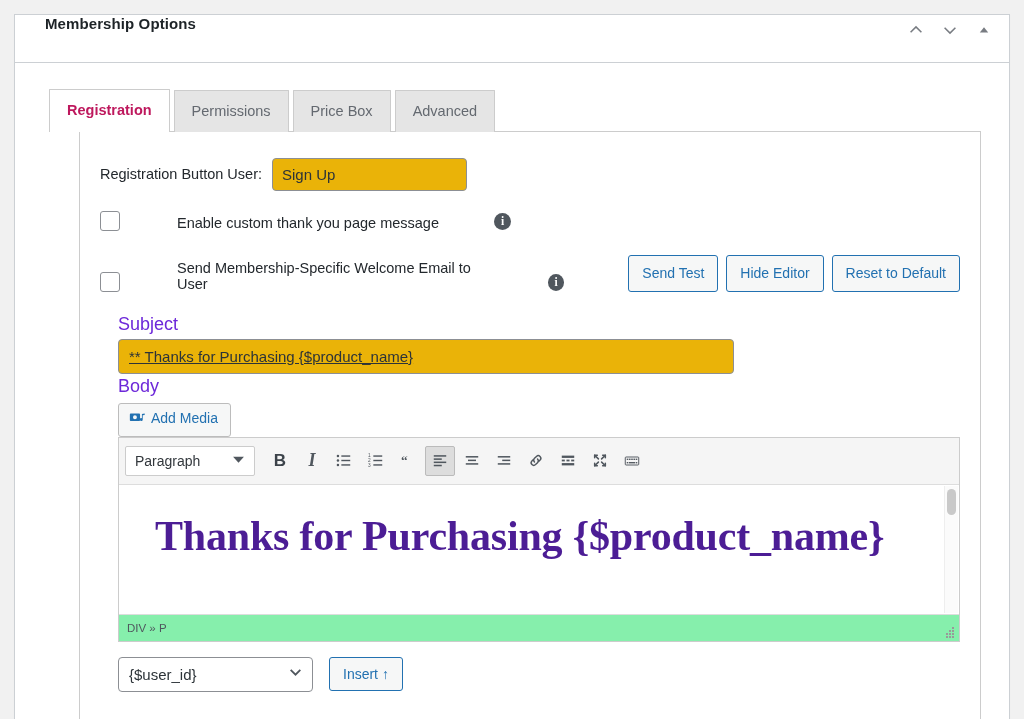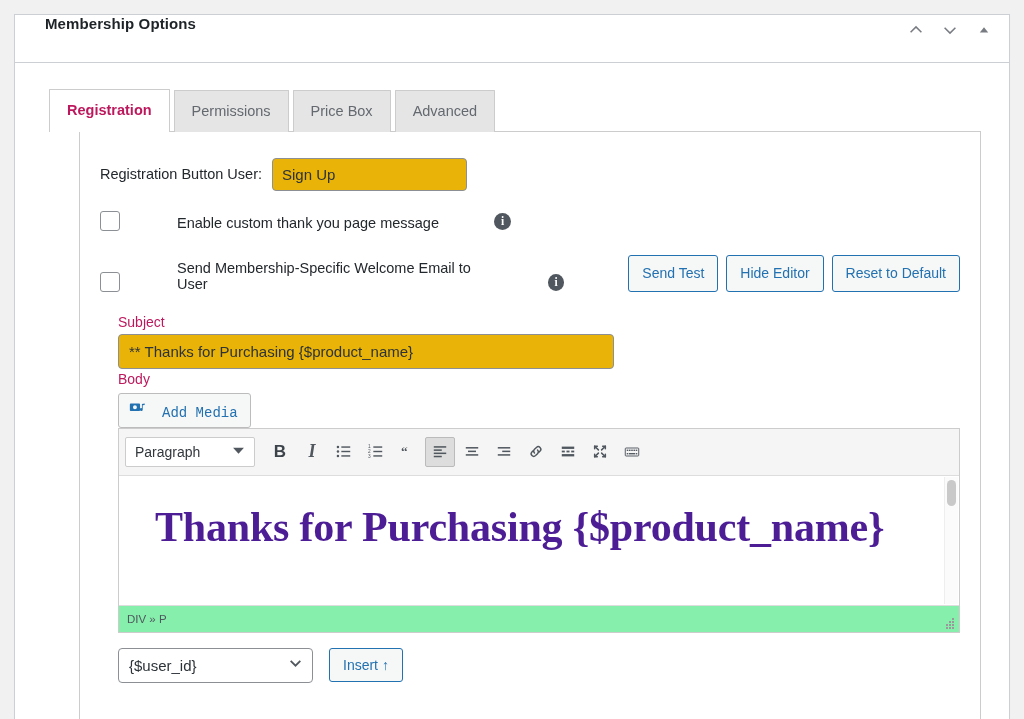--- a/index.html
+++ b/index.html
@@ -154,33 +154,34 @@
     border-radius: 3px;
     padding: 7px 13px;
     cursor: pointer;
     line-height: 1.5;
     white-space: nowrap;
   }
 
   
   .sub-section { padding: 0 20px 0 38px; }
   .small-label {
-    font-size: 14px; color: #be185d;
+    font-size: 18px; color: #6d28d9;
     margin-bottom: 4px; display: block;
   }
   #subject-input {
-    width: 496px;
+    width: 616px;
     font-size: 15px;
     padding: 8px 10px;
+    text-decoration: underline;
   }
   .body-label { margin-top: 2px; }
 
   .add-media-btn {
-    display: inline-flex; align-items: flex-end; gap: 16px;
-    font-family: Liberation Mono, monospace;
+    display: inline-flex; align-items: flex-start; gap: 5px;
+    font-family: Liberation Sans, sans-serif;
     font-size: 14px;
     color: #2271b1;
     background: #f6f7f7;
     border: 1px solid #bcbcbc;
     border-radius: 3px;
     padding: 6px 12px 6px 10px;
     cursor: pointer;
     margin-top: 2px;
   }
 

